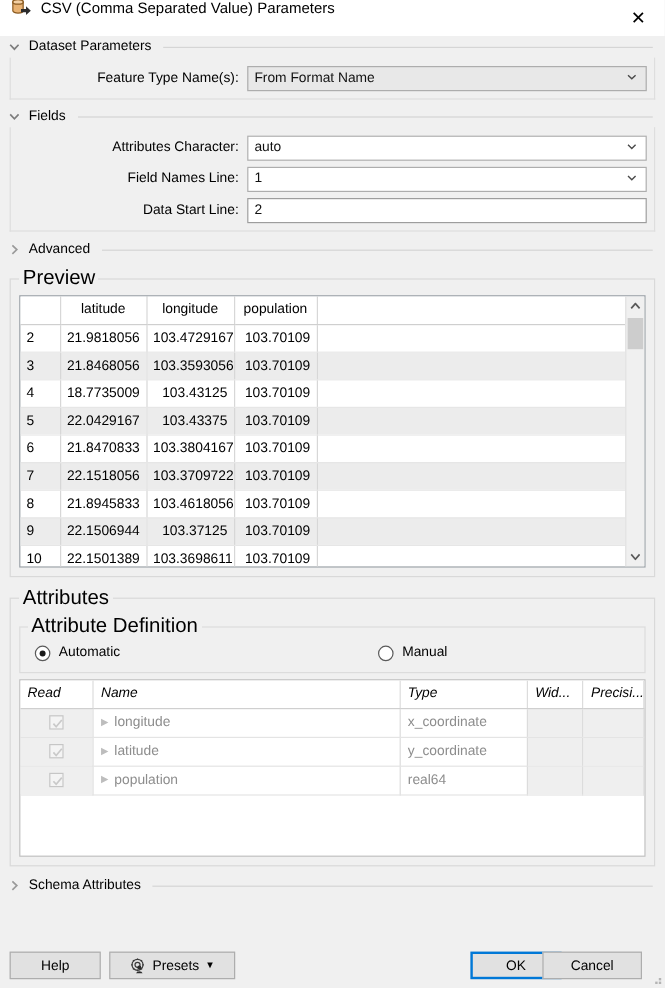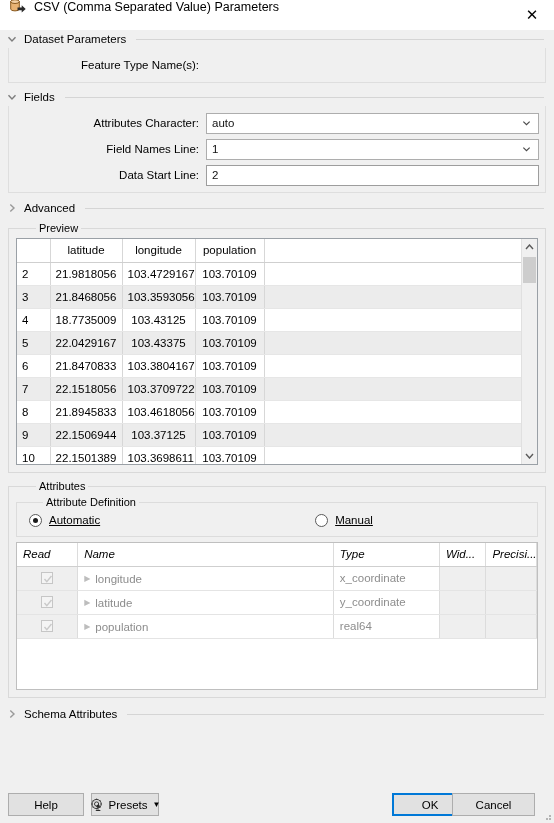--- a/index.html
+++ b/index.html
@@ -41,21 +41,21 @@
     border:1px solid #dedede; border-top:none;
     margin:0 8px; background:#f0f0f0;
   }
 
   
   fieldset.box {
     border:1px solid #d9d9d9; border-radius:0;
     margin:0 8px; padding:4px 7px 7px 7px;
     background:#f0f0f0;
   }
-  fieldset.box > legend { padding:0 3px; font-size:11px; color:#000;margin-left:20px; }
+  fieldset.box > legend { padding:0 3px; font-size:17px; color:#000; }
 
   
   .frow { display:flex; align-items:center; height:22px; margin:0 0 4px 0; }
   .frow:last-child { margin-bottom:0; }
   .flabel { width:197px; text-align:right; padding-right:7px; font-size:11.5px; white-space:nowrap; }
   .fctl { flex:1 1 auto; margin-right:6px; }
 
   .combo, .textin {
     position:relative; height:21px; width:100%;
     border:1px solid #adadad; background:#fff;
@@ -75,21 +75,21 @@
     height:227px; overflow:hidden; display:flex;
   }
   .prev-scrollarea { flex:1 1 auto; overflow:hidden; }
   table.prev { border-collapse:collapse; table-layout:fixed; width:100%; font-size:11.5px; }
   table.prev col.c0 { width:33px; }
   table.prev col.c1 { width:72px; }
   table.prev col.c2 { width:73px; }
   table.prev col.c3 { width:69px; }
   table.prev th, table.prev td {
     border-right:1px solid #d7d7d7; border-bottom:1px solid #e6e6e6;
-    height:23px; padding:0 5px; font-weight:normal; text-align:center;
+    height:23px; padding:0 5px; font-weight:normal; text-align:right;
     white-space:nowrap; overflow:hidden;
   }
   table.prev th { text-align:center; border-bottom:1px solid #cfcfcf; background:#fff; }
   table.prev th.idx, table.prev td.idx { border-right:1px solid #d7d7d7; text-align:left; }
   table.prev td.idx { color:#000; }
   table.prev tr.alt td { background:#ececec; }
   table.prev td.spacer, table.prev th.spacer { border-right:none; }
 
   
   .vscroll { width:16px; background:#f0f0f0; border-left:1px solid #e0e0e0; position:relative; flex:0 0 auto; }
@@ -101,21 +101,21 @@
   .radio-row { display:flex; align-items:center; height:22px; padding:2px 2px 4px 6px; }
   .radio { display:flex; align-items:center; gap:7px; cursor:default; }
   .radio .ring {
     width:13px; height:13px; border-radius:50%; border:1px solid #5a5a5a;
     background:#fff; position:relative; flex:0 0 auto;
   }
   .radio.on .ring::after {
     content:""; position:absolute; left:3px; top:3px; width:5px; height:5px;
     border-radius:50%; background:#1a1a1a;
   }
-  .radio .rlabel { font-size:11.5px;text-decoration:underline; }
+  .radio .rlabel { font-size:11.5px; }
   .spacer-rad { width:215px; }
 
   
   .attr-wrap { border:1px solid #bfbfbf; background:#fff; height:148px; overflow:hidden; margin-top:5px; }
   table.attr { border-collapse:collapse; table-layout:fixed; width:100%; font-size:11.5px; }
   table.attr col.a0 { width:60px; }
   table.attr col.a1 { width:253px; }
   table.attr col.a2 { width:105px; }
   table.attr col.a3 { width:46px; }
   table.attr col.a4 { width:50px; }
@@ -149,21 +149,21 @@
 
   
   .footer { position:absolute; left:0; right:0; bottom:0; height:38px; }
   .btn {
     border:1px solid #adadad; background:#e1e1e1; height:23px;
     display:inline-flex; align-items:center; justify-content:center;
     font-size:11.5px; cursor:default; padding:0 8px;
   }
   .btn.default { border:2px solid #0078d7; background:#e1e1e1; }
   #help-btn { position:absolute; left:8px; bottom:7px; width:76px; }
-  #presets-btn { position:absolute; left:91px; bottom:7px; width:68px; gap:5px; }
+  #presets-btn { position:absolute; left:91px; bottom:7px; width:105px; gap:5px; }
   #ok-btn { position:absolute; left:392px; bottom:7px; width:76px; }
   #cancel-btn { position:absolute; left:452px; bottom:7px; width:83px; }
   .grip { position:absolute; right:2px; bottom:2px; width:10px; height:10px; }
 </style>
 </head>
 <body>
 
 <div class="dialog">
 
   <div class="titlebar">
@@ -184,20 +184,30 @@
       <svg width="12" height="12" viewBox="0 0 12 12">
           <path d="M2.5 4.3 L6 8 L9.5 4.3" fill="none" stroke="#7d7d7d" stroke-width="1.4"></path>
         </svg>
     </span>
     <span class="sec-label">Dataset Parameters</span>
     <span class="sec-rule"></span>
   </div>
   <div class="group-body" style="padding:6px 0 6px 0;">
     <div class="frow">
       <span class="flabel">Feature Type Name(s):</span>
+      <span class="fctl">
+        <span class="combo gray">
+          <span>From Format Name</span>
+          <span class="dd">
+            <svg width="9" height="9" viewBox="0 0 10 10">
+                <path d="M1.5 3.4 L5 6.8 L8.5 3.4" fill="none" stroke="#4a4a4a" stroke-width="1.3"></path>
+              </svg>
+          </span>
+        </span>
+      </span>
     </div>
   </div>
 
   <div class="section-hdr" style="margin-top:5px;">
     <span class="chev">
       <svg width="12" height="12" viewBox="0 0 12 12">
           <path d="M2.5 4.3 L6 8 L9.5 4.3" fill="none" stroke="#7d7d7d" stroke-width="1.4"></path>
         </svg>
     </span>
     <span class="sec-label">Fields</span>

